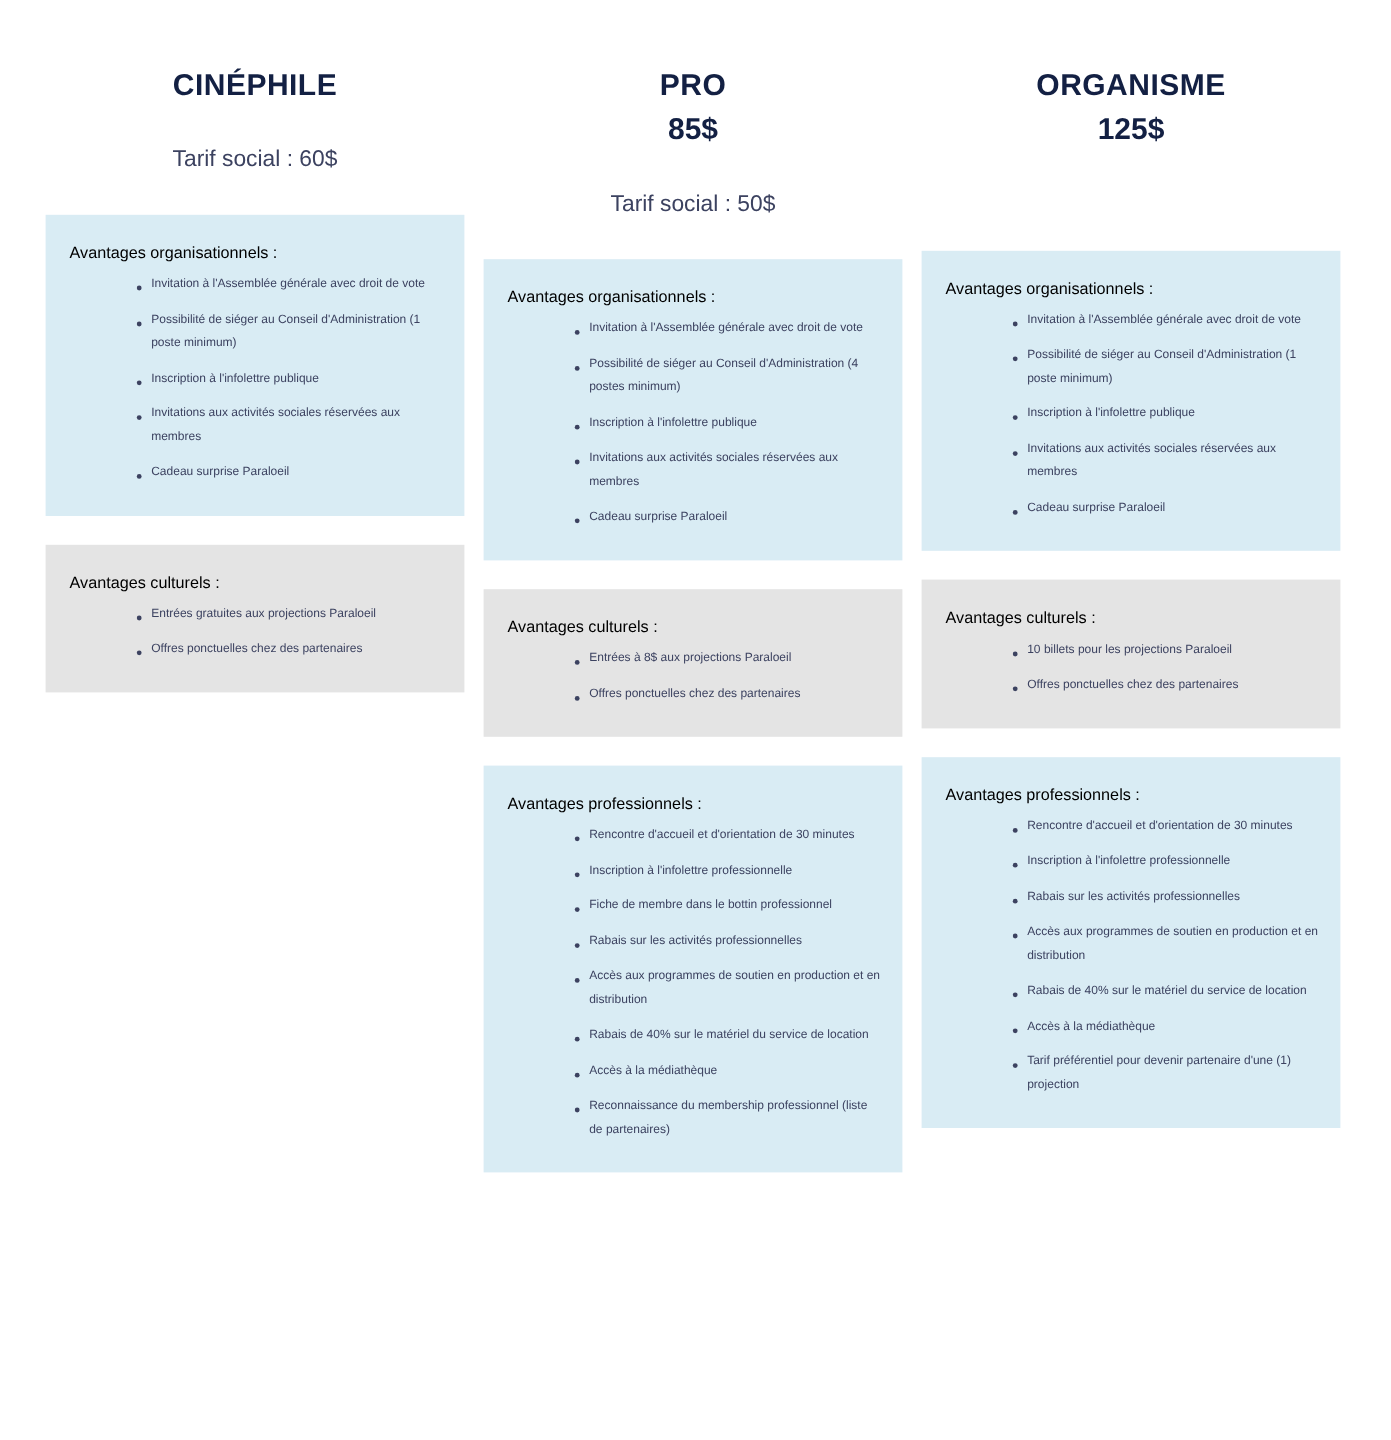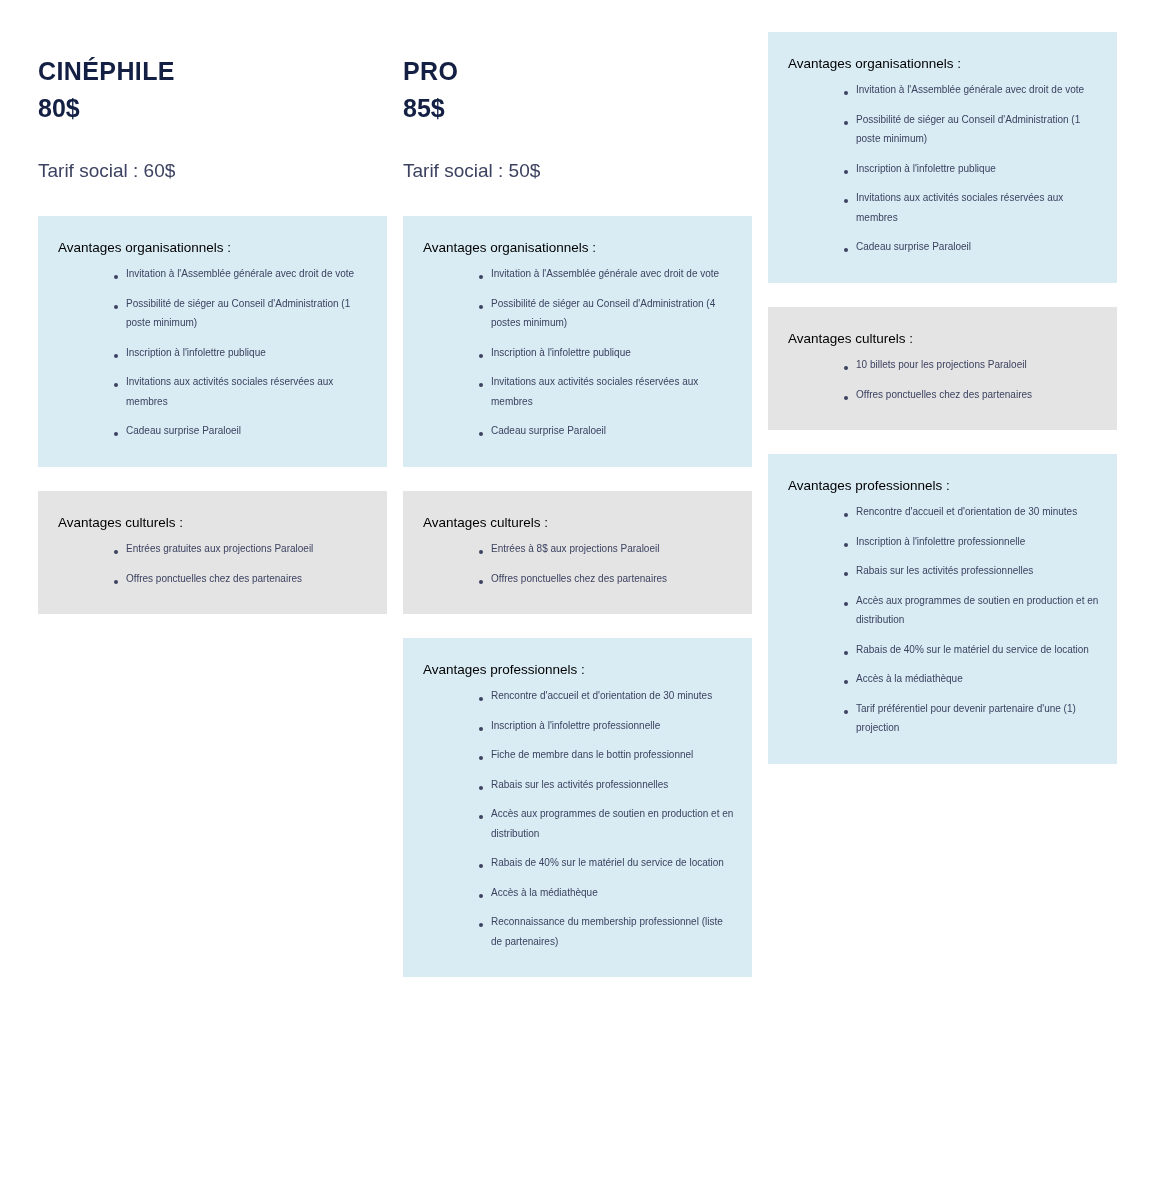--- a/index.html
+++ b/index.html
@@ -31,20 +31,21 @@
     padding-top: 0;
     align-items: start;
   }
   .plan-col {
     display: flex;
     flex-direction: column;
   }
 
   
   .plan-header {
+    text-align: center;
     padding-top: 56px;
   }
   .plan-name {
     font-size: 25px;
     font-weight: bold;
     letter-spacing: 0.4px;
     color: #132043;
     line-height: 1.25;
     margin: 0;
   }
@@ -114,21 +115,20 @@
 </head>
 <body>
 
 <div class="pricing-page">
 
   <div class="plans">
 
     <div class="plan-col">
       <div class="plan-header">
         <div class="plan-name">CINÉPHILE</div>
-        <div class="plan-price">80$</div>
         <div class="plan-social">Tarif social : 60$</div>
       </div>
       <div class="cards">
 
         <div class="card card--blue">
           <div class="card-title">Avantages organisationnels :</div>
           <ul class="card-list">
             <li>Invitation à l'Assemblée générale avec droit de vote</li>
             <li>Possibilité de siéger au Conseil d'Administration (1 poste minimum)</li>
             <li>Inscription à l'infolettre publique</li>
@@ -187,20 +187,25 @@
             <li>Accès à la médiathèque</li>
             <li>Reconnaissance du membership professionnel (liste de partenaires)</li>
           </ul>
 
         </div>
 
       </div>
     </div>
 
     <div class="plan-col">
+      <div class="plan-header">
+        <div class="plan-name">ORGANISME</div>
+        <div class="plan-price">125$</div>
+        <div class="plan-social is-empty"></div>
+      </div>
       <div class="cards">
 
         <div class="card card--blue">
           <div class="card-title">Avantages organisationnels :</div>
           <ul class="card-list">
             <li>Invitation à l'Assemblée générale avec droit de vote</li>
             <li>Possibilité de siéger au Conseil d'Administration (1 poste minimum)</li>
             <li>Inscription à l'infolettre publique</li>
             <li>Invitations aux activités sociales réservées aux membres</li>
             <li>Cadeau surprise Paraloeil</li>

